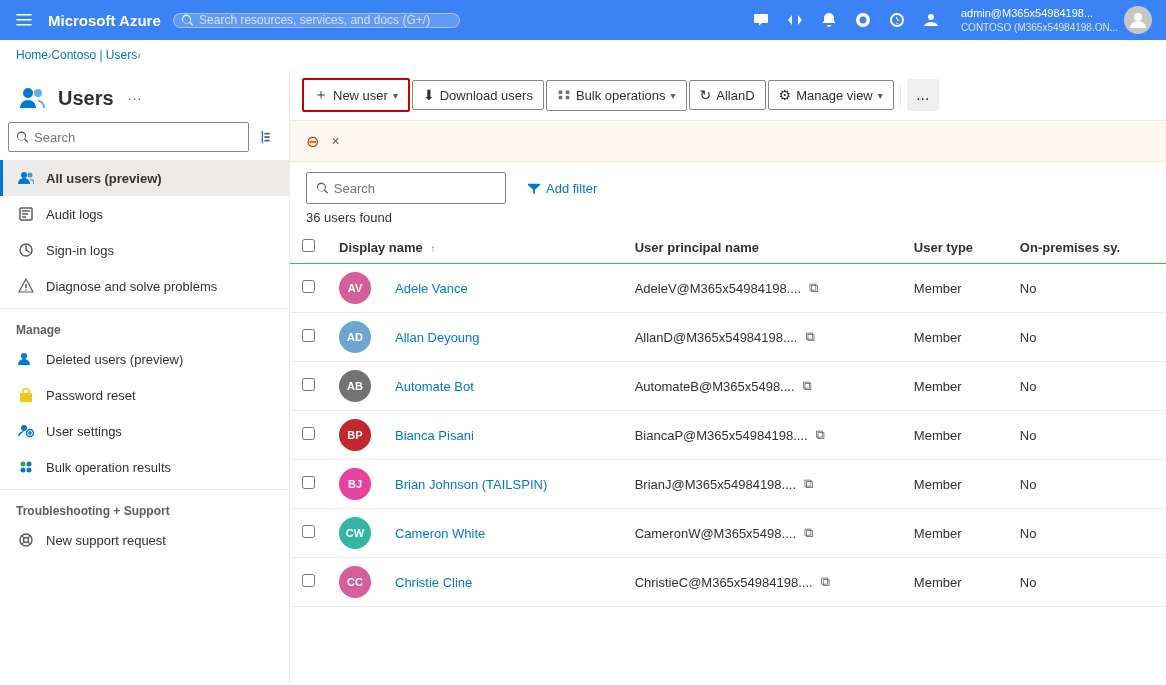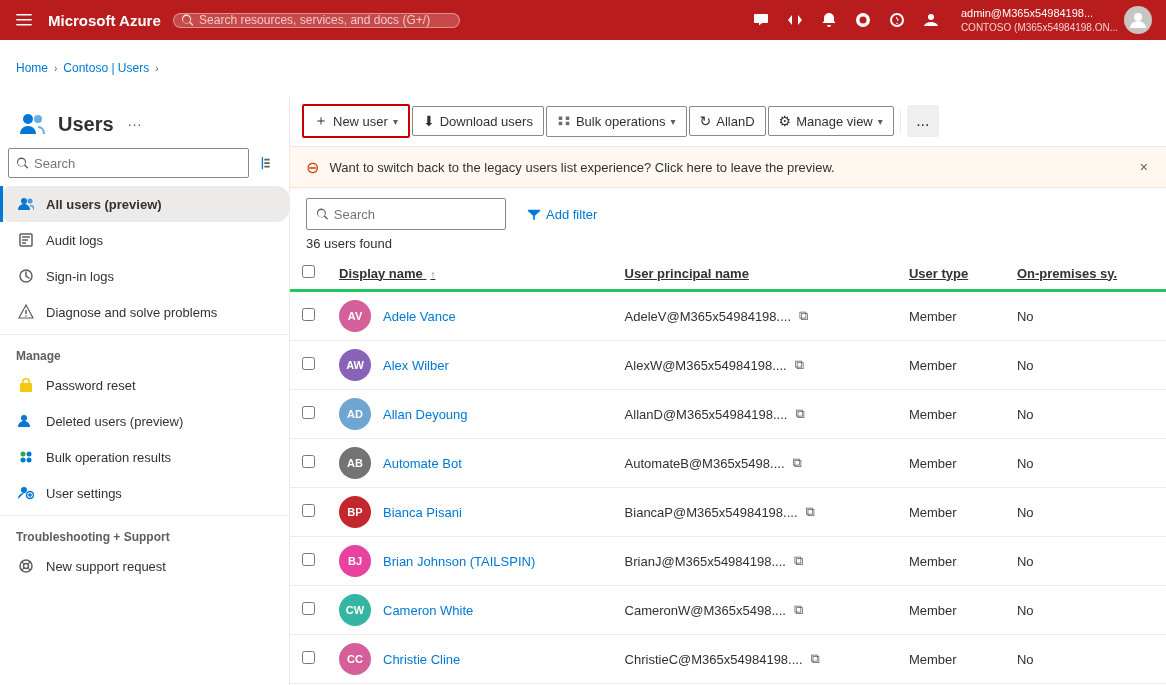--- a/index.html
+++ b/index.html
@@ -1,20 +1,20 @@
 <!DOCTYPE html>
 <html><head>
   <meta charset="utf-8">
   <style>
     * { box-sizing: border-box; margin: 0; padding: 0; }
     body { font-family: 'Segoe UI', sans-serif; font-size: 13px; background: #fff; color: #323130; overflow: hidden; }
 
     
     .topbar {
-      background: #b91c1c;
+      background: #3b82f6;
       height: 40px;
       display: flex;
       align-items: center;
       padding: 0 8px;
       gap: 8px;
       color: #fff;
     }
     .topbar-hamburger {
       width: 32px; height: 32px;
       display: flex; align-items: center; justify-content: center;
@@ -58,22 +58,22 @@
     }
     .topbar-user-text { font-size: 11px; line-height: 1.3; }
     .topbar-avatar {
       width: 28px; height: 28px; border-radius: 50%;
       background: #c8c6c4; display: flex; align-items: center; justify-content: center;
       overflow: hidden;
     }
 
     
     .breadcrumb {
-      display: flex; align-items: center; gap: 6px;
-      padding: 21px 16px; font-size: 12px; color: #0078d4;
+      display: flex; align-items: center; 
+      padding: 8px 16px; font-size: 12px; color: #0078d4;
     }
     .breadcrumb span { color: #605e5c; }
     .breadcrumb a { color: #0078d4; text-decoration: none; cursor: pointer; }
     .breadcrumb-sep { color: #605e5c; font-size: 10px; }
 
     
     .page-layout {
       display: flex;
       height: calc(685px - 40px - 30px);
     }
@@ -120,21 +120,21 @@
     .sidebar-collapse-btn {
       width: 28px; height: 28px;
       display: flex; align-items: center; justify-content: center;
       cursor: pointer; border-radius: 2px; color: #605e5c;
     }
     .sidebar-nav { padding: 0; }
     .sidebar-item {
       display: flex; align-items: center; gap: 10px;
       padding: 8px 16px;
       cursor: pointer;
-      border-radius: 12px;
+      border-radius: 0;
       font-size: 13px;
       color: #323130;
       position: relative;
     }
     .sidebar-item.active {
       background: #edebe9;
       font-weight: 600;
     }
     .sidebar-item.active::before {
       content: '';
@@ -252,36 +252,35 @@
     .users-table {
       width: 100%;
       border-collapse: collapse;
     }
     .users-table th {
       text-align: left;
       padding: 8px 12px;
       font-size: 13px;
       font-weight: 600;
       color: #323130;
-      border-bottom: 3px solid #22c55e;
+      border-bottom: 1px solid #22c55e;
       background: #fff;
       white-space: nowrap;
-      text-decoration: underline;
     }
     .users-table td {
       padding: 8px 12px;
       font-size: 13px;
       border-bottom: 1px solid #edebe9;
       vertical-align: middle;
     }
     .user-name-link {
       color: #0078d4; text-decoration: none; cursor: pointer;
     }
     .user-cell {
-      display: flex; align-items: center; gap: 12px;
+      display: flex; align-items: center; gap: 24px;
     }
     .user-avatar {
       width: 32px; height: 32px; border-radius: 50%;
       flex-shrink: 0;
       display: flex; align-items: center; justify-content: center;
       font-size: 11px; font-weight: 600; color: #fff;
     }
     .copy-icon {
       color: #605e5c; cursor: pointer; font-size: 13px; margin-left: 4px;
     }
@@ -446,59 +445,59 @@
         </div>
         <span>Diagnose and solve problems</span>
       </div>
 
       <hr class="sidebar-divider">
 
       <div class="sidebar-section-title">Manage</div>
 
       <div class="sidebar-item">
         <div class="sidebar-item-icon">
-          <svg width="16" height="16" viewBox="0 0 16 16" fill="#f2c811">
-            <path d="M8 1a4 4 0 0 0-4 4v1H3a1 1 0 0 0-1 1v7a1 1 0 0 0 1 1h10a1 1 0 0 0 1-1V7a1 1 0 0 0-1-1h-1V5A4 4 0 0 0 8 1zm0 1.5A2.5 2.5 0 0 1 10.5 5v1h-5V5A2.5 2.5 0 0 1 8 2.5z"></path>
-          </svg>
-        </div>
-        <span>Password reset</span>
-      </div>
-
-      <div class="sidebar-item">
-        <div class="sidebar-item-icon">
           <svg width="16" height="16" viewBox="0 0 16 16" fill="#0078d4">
             <circle cx="6" cy="5" r="3"></circle>
             <path d="M0 14c0-3.5 2.7-6 6-6s6 2.5 6 6"></path>
           </svg>
         </div>
         <span>Deleted users (preview)</span>
+      </div>
+
+      <div class="sidebar-item">
+        <div class="sidebar-item-icon">
+          <svg width="16" height="16" viewBox="0 0 16 16" fill="#f2c811">
+            <path d="M8 1a4 4 0 0 0-4 4v1H3a1 1 0 0 0-1 1v7a1 1 0 0 0 1 1h10a1 1 0 0 0 1-1V7a1 1 0 0 0-1-1h-1V5A4 4 0 0 0 8 1zm0 1.5A2.5 2.5 0 0 1 10.5 5v1h-5V5A2.5 2.5 0 0 1 8 2.5z"></path>
+          </svg>
+        </div>
+        <span>Password reset</span>
+      </div>
+
+      <div class="sidebar-item">
+        <div class="sidebar-item-icon">
+          <svg width="16" height="16" viewBox="0 0 16 16" fill="#0078d4">
+            <circle cx="6" cy="5" r="3" fill="#0078d4"></circle>
+            <path d="M0 14c0-3.5 2.7-6 6-6" fill="#0078d4"></path>
+            <circle cx="12" cy="10" r="3.5" stroke="#0078d4" stroke-width="1.5" fill="none"></circle>
+            <path d="M12 8.5v3M10.5 10h3" stroke="#0078d4" stroke-width="1.5" stroke-linecap="round"></path>
+          </svg>
+        </div>
+        <span>User settings</span>
       </div>
 
       <div class="sidebar-item">
         <div class="sidebar-item-icon">
           <svg width="16" height="16" viewBox="0 0 16 16" fill="#0078d4">
             <circle cx="5" cy="5" r="2.5" fill="#28a745"></circle>
             <circle cx="11" cy="5" r="2.5" fill="#0078d4"></circle>
             <circle cx="5" cy="11" r="2.5" fill="#0078d4"></circle>
             <circle cx="11" cy="11" r="2.5" fill="#0078d4"></circle>
           </svg>
         </div>
         <span>Bulk operation results</span>
-      </div>
-
-      <div class="sidebar-item">
-        <div class="sidebar-item-icon">
-          <svg width="16" height="16" viewBox="0 0 16 16" fill="#0078d4">
-            <circle cx="6" cy="5" r="3" fill="#0078d4"></circle>
-            <path d="M0 14c0-3.5 2.7-6 6-6" fill="#0078d4"></path>
-            <circle cx="12" cy="10" r="3.5" stroke="#0078d4" stroke-width="1.5" fill="none"></circle>
-            <path d="M12 8.5v3M10.5 10h3" stroke="#0078d4" stroke-width="1.5" stroke-linecap="round"></path>
-          </svg>
-        </div>
-        <span>User settings</span>
       </div>
 
       <hr class="sidebar-divider">
 
       <div class="sidebar-section-title">Troubleshooting + Support</div>
 
       <div class="sidebar-item">
         <div class="sidebar-item-icon">
           <svg width="16" height="16" viewBox="0 0 16 16" fill="#605e5c">
             <circle cx="8" cy="8" r="6" stroke="#605e5c" stroke-width="1.5" fill="none"></circle>
@@ -549,21 +548,20 @@
         <span class="toolbar-btn-caret">▾</span>
       </button>
 
       <div class="toolbar-separator"></div>
 
       <button class="toolbar-more-btn">...</button>
     </div>
 
     <div class="banner">
       <span class="banner-icon">⊖</span>
-      <span class="banner-text">Want to switch back to the legacy users list experience? Click here to leave the preview.</span>
       <span class="banner-close">×</span>
     </div>
 
     <div class="table-area">
       <div class="table-filter-row">
         <div class="table-search">
           <svg width="12" height="12" viewBox="0 0 16 16" fill="#605e5c">
             <path d="M11.742 10.344a6.5 6.5 0 1 0-1.397 1.398l3.85 3.85a1 1 0 0 0 1.415-1.414l-3.868-3.834zm-5.242 1.9a5 5 0 1 1 0-10 5 5 0 0 1 0 10z"></path>
           </svg>
           <input type="text" placeholder="Search" style="">
@@ -612,134 +610,115 @@
     </td>
     <td>Member</td>
     <td>No</td>
   </tr>
             <tr>
     <td class="checkbox-cell">
       <input type="checkbox" style="">
     </td>
     <td>
       <div class="user-cell">
-        <div class="user-avatar" style="background:#8764b8;">AW</div>
-        <a class="user-name-link">Alex Wilber</a>
+        <div class="user-avatar" style="background:#6ea5d1;">AD</div>
+        <a class="user-name-link">Allan Deyoung</a>
       </div>
     </td>
     <td>
       <div class="upn-cell">
-        <span>AlexW@M365x54984198....</span>
+        <span>AllanD@M365x54984198....</span>
         <span class="copy-icon" title="Copy">⧉</span>
       </div>
     </td>
     <td>Member</td>
     <td>No</td>
   </tr>
             <tr>
     <td class="checkbox-cell">
       <input type="checkbox" style="">
     </td>
     <td>
       <div class="user-cell">
-        <div class="user-avatar" style="background:#6ea5d1;">AD</div>
-        <a class="user-name-link">Allan Deyoung</a>
+        <div class="user-avatar" style="background:#737373;">AB</div>
+        <a class="user-name-link">Automate Bot</a>
       </div>
     </td>
     <td>
       <div class="upn-cell">
-        <span>AllanD@M365x54984198....</span>
+        <span>AutomateB@M365x5498....</span>
         <span class="copy-icon" title="Copy">⧉</span>
       </div>
     </td>
     <td>Member</td>
     <td>No</td>
   </tr>
             <tr>
     <td class="checkbox-cell">
       <input type="checkbox" style="">
     </td>
     <td>
       <div class="user-cell">
-        <div class="user-avatar" style="background:#737373;">AB</div>
-        <a class="user-name-link">Automate Bot</a>
+        <div class="user-avatar" style="background:#c4262e;">BP</div>
+        <a class="user-name-link">Bianca Pisani</a>
       </div>
     </td>
     <td>
       <div class="upn-cell">
-        <span>AutomateB@M365x5498....</span>
+        <span>BiancaP@M365x54984198....</span>
         <span class="copy-icon" title="Copy">⧉</span>
       </div>
     </td>
     <td>Member</td>
     <td>No</td>
   </tr>
             <tr>
     <td class="checkbox-cell">
       <input type="checkbox" style="">
     </td>
     <td>
       <div class="user-cell">
-        <div class="user-avatar" style="background:#c4262e;">BP</div>
-        <a class="user-name-link">Bianca Pisani</a>
+        <div class="user-avatar" style="background:#e8419e;">BJ</div>
+        <a class="user-name-link">Brian Johnson (TAILSPIN)</a>
       </div>
     </td>
     <td>
       <div class="upn-cell">
-        <span>BiancaP@M365x54984198....</span>
+        <span>BrianJ@M365x54984198....</span>
         <span class="copy-icon" title="Copy">⧉</span>
       </div>
     </td>
     <td>Member</td>
     <td>No</td>
   </tr>
             <tr>
     <td class="checkbox-cell">
       <input type="checkbox" style="">
     </td>
     <td>
       <div class="user-cell">
-        <div class="user-avatar" style="background:#e8419e;">BJ</div>
-        <a class="user-name-link">Brian Johnson (TAILSPIN)</a>
+        <div class="user-avatar" style="background:#36b5a2;">CW</div>
+        <a class="user-name-link">Cameron White</a>
       </div>
     </td>
     <td>
       <div class="upn-cell">
-        <span>BrianJ@M365x54984198....</span>
+        <span>CameronW@M365x5498....</span>
         <span class="copy-icon" title="Copy">⧉</span>
       </div>
     </td>
     <td>Member</td>
     <td>No</td>
   </tr>
             <tr>
     <td class="checkbox-cell">
       <input type="checkbox" style="">
     </td>
     <td>
       <div class="user-cell">
-        <div class="user-avatar" style="background:#36b5a2;">CW</div>
-        <a class="user-name-link">Cameron White</a>
-      </div>
-    </td>
-    <td>
-      <div class="upn-cell">
-        <span>CameronW@M365x5498....</span>
-        <span class="copy-icon" title="Copy">⧉</span>
-      </div>
-    </td>
-    <td>Member</td>
-    <td>No</td>
-  </tr>
-            <tr>
-    <td class="checkbox-cell">
-      <input type="checkbox" style="">
-    </td>
-    <td>
-      <div class="user-cell">
         <div class="user-avatar" style="background:#d45f9a;">CC</div>
         <a class="user-name-link">Christie Cline</a>
       </div>
     </td>
     <td>
       <div class="upn-cell">
         <span>ChristieC@M365x54984198....</span>
         <span class="copy-icon" title="Copy">⧉</span>
       </div>
     </td>

